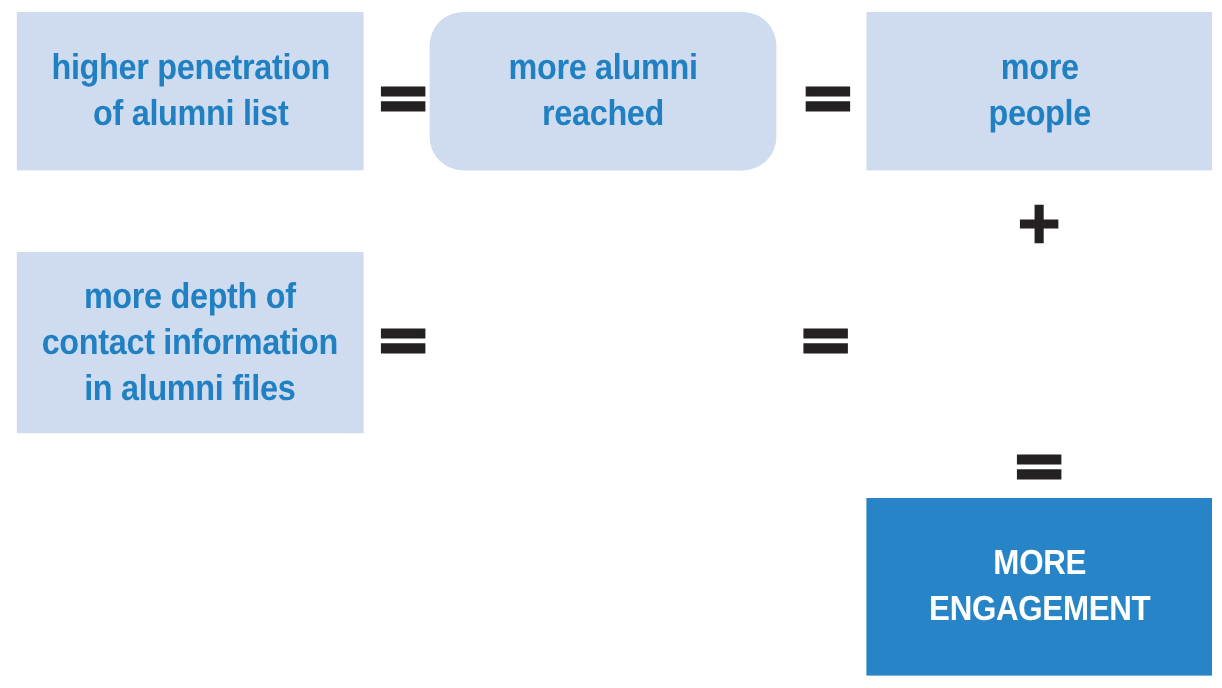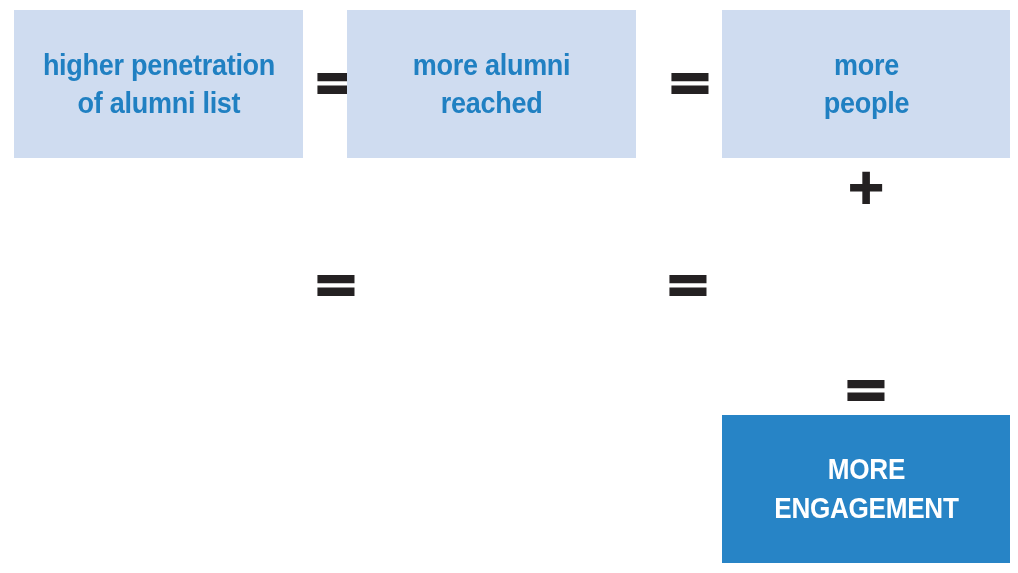--- a/index.html
+++ b/index.html
@@ -39,23 +39,23 @@
     transform-origin: 50% 50%;
   }
   .box.accent .box-text {
     font-size: 29px;
     line-height: 39px;
   }
   .box-text span { display: block; }
 
   
   .c1 { left: 14px;  width: 289px; }
-  .c2 { left: 347px; width: 289px; }
+  .c2 { left: 358px; width: 289px; border-radius: 28px; }
   .c3 { left: 722px; width: 288px; }
-  .r1 { top: 10px;  height: 148px; }
+  .r1 { top: 10px;  height: 132px; }
   .r2 { top: 210px; height: 151px; }
   .engagement { left: 722px; top: 415px; width: 288px; height: 148px; }
 
   
   .op {
     position: absolute;
     width: 44px;
     height: 52px;
     display: flex;
     align-items: center;
@@ -100,20 +100,27 @@
 
   <div class="box light c3 r1">
     <div class="box-text">
       <span>more</span>
       <span>people</span>
     </div>
   </div>
 
   <div class="op plus op-plus-c3">+</div>
 
+  <div class="box light c1 r2">
+    <div class="box-text">
+      <span>more depth of</span>
+      <span>contact information</span>
+      <span>in alumni files</span>
+    </div>
+  </div>
 
   <div class="op eq op-eq-r2a">=</div>
 
 
   <div class="op eq op-eq-r2b">=</div>
 
 
   <div class="op eq op-eq-c3">=</div>
 
   <div class="box accent engagement">

